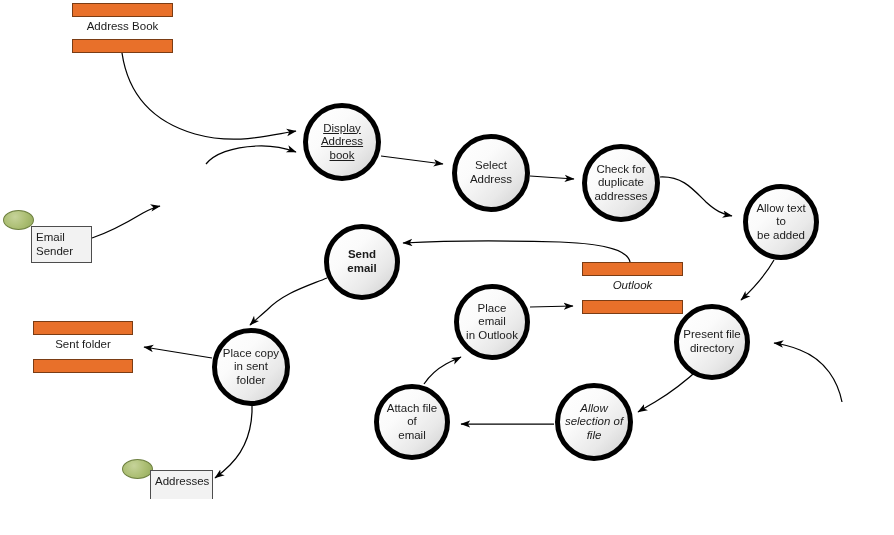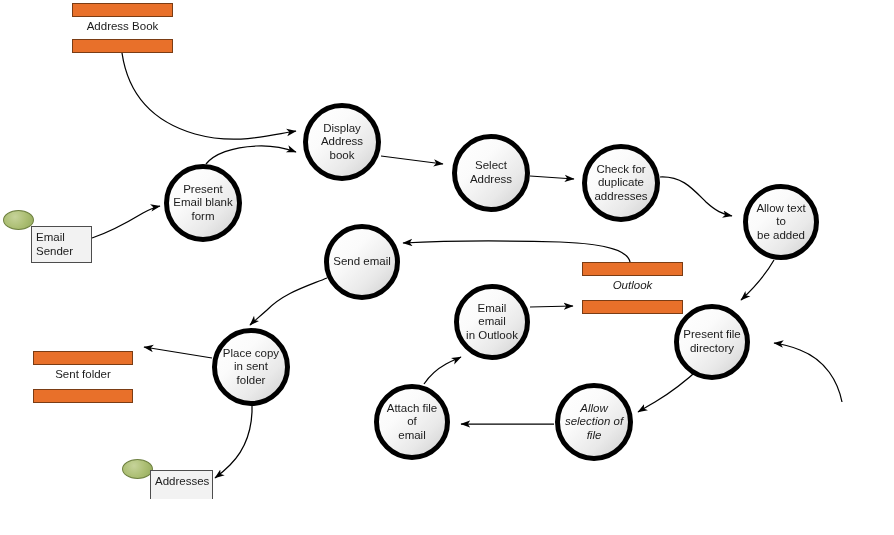--- a/index.html
+++ b/index.html
@@ -156,21 +156,21 @@
     <div class="dslabel">Address Book</div>
     <div class="bar bottom"></div>
   </div>
 
   <div class="datastore" style="left:582px; top:262px; width:101px; height:52px;font-style:italic;">
     <div class="bar top"></div>
     <div class="dslabel">Outlook</div>
     <div class="bar bottom"></div>
   </div>
 
-  <div class="datastore" style="left:33px; top:321px; width:100px; height:52px;margin-top:30px;">
+  <div class="datastore" style="left:33px; top:321px; width:100px; height:52px;">
     <div class="bar top"></div>
     <div class="dslabel">Sent folder</div>
     <div class="bar bottom"></div>
   </div>
 
 
   <div class="entity" style="left:0px; top:0px; width:894px; height:535px; pointer-events:none;">
     <div class="eoval" style="left:3px; top:210px; pointer-events:auto;"></div>
     <div class="ebox" style="left:31px; top:226px; width:61px; height:37px; pointer-events:auto;">
       <span class="elabel">Email
@@ -178,27 +178,22 @@
     </div>
   </div>
 
   <div class="entity" style="left:0px; top:0px; width:894px; height:535px; pointer-events:none;">
     <div class="eoval" style="left:122px; top:459px; pointer-events:auto;"></div>
     <div class="ebox" style="left:150px; top:470px; width:63px; height:42px; pointer-events:auto;">
       <span class="elabel">Addresses</span>
     </div>
   </div>
 
-  <div class="process" style="left:164px; top:164px; width:78px; height:78px;">
-    <span class="plabel">Present
-Email blank
-form</span>
-  </div>
-
-  <div class="process" style="left:303px; top:103px; width:78px; height:78px;">
+
+  <div class="process" style="left:303px; top:103px; width:78px; height:78px;text-decoration:underline;">
     <span class="plabel">Display
 Address
 book</span>
   </div>
 
   <div class="process" style="left:452px; top:134px; width:78px; height:78px;">
     <span class="plabel">Select
 Address</span>
   </div>
 
@@ -206,26 +201,26 @@
     <span class="plabel">Check for
 duplicate
 addresses</span>
   </div>
 
   <div class="process" style="left:743px; top:184px; width:76px; height:76px;">
     <span class="plabel">Allow text to
 be added</span>
   </div>
 
-  <div class="process" style="left:324px; top:224px; width:76px; height:76px;">
+  <div class="process" style="left:324px; top:224px; width:76px; height:76px;font-weight:bold;">
     <span class="plabel">Send email</span>
   </div>
 
   <div class="process" style="left:454px; top:284px; width:76px; height:76px;">
-    <span class="plabel">Email email
+    <span class="plabel">Place email
 in Outlook</span>
   </div>
 
   <div class="process" style="left:674px; top:304px; width:76px; height:76px;">
     <span class="plabel">Present file
 directory</span>
   </div>
 
   <div class="process" style="left:212px; top:328px; width:78px; height:78px;">
     <span class="plabel">Place copy

